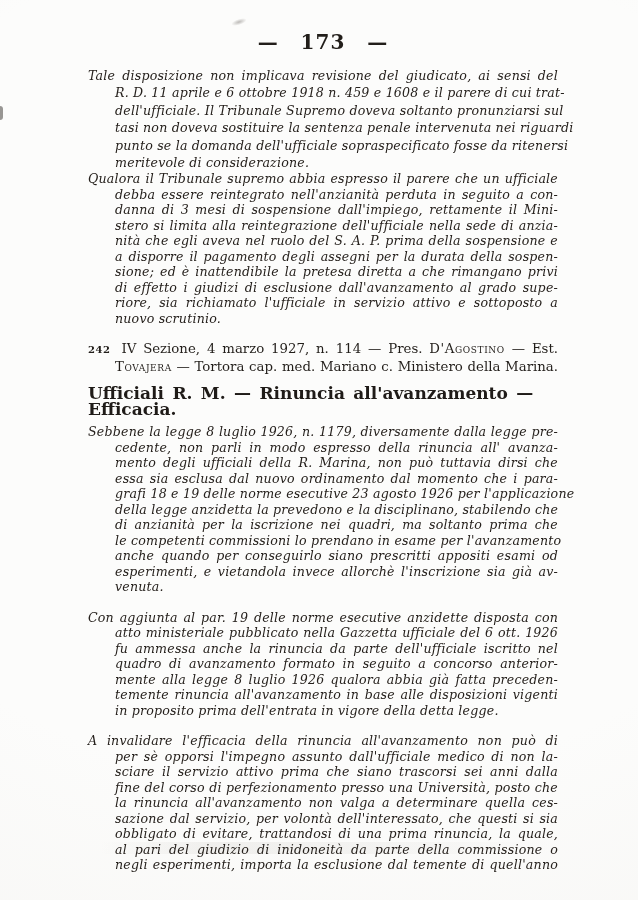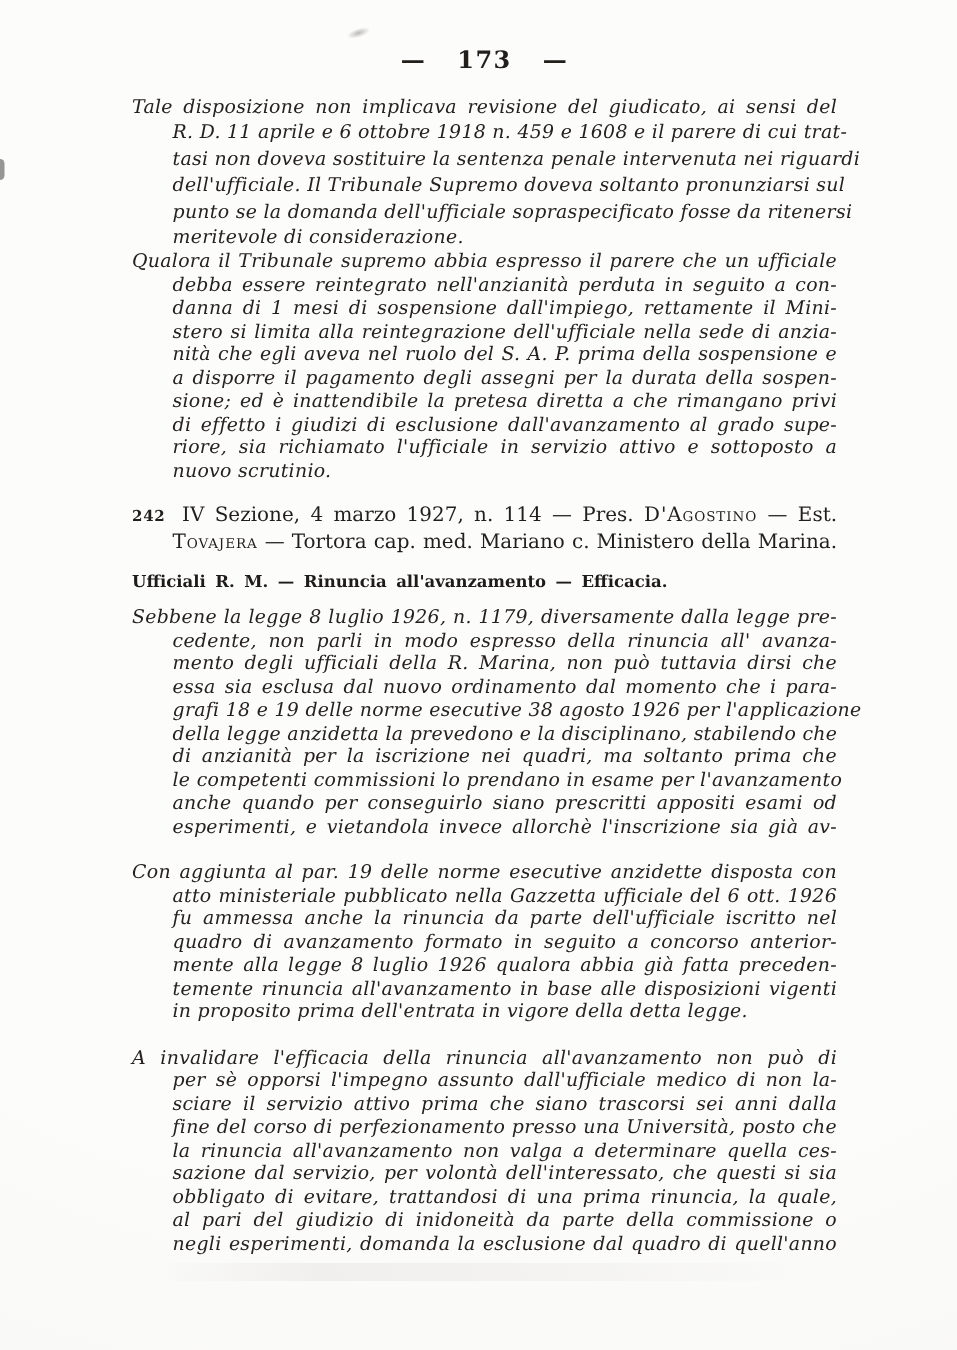--- a/index.html
+++ b/index.html
@@ -19,21 +19,21 @@
     color: #26211d;
   }
   .content {
     position: absolute;
     left: 88px;
     top: 30px;
     width: 470px;
   }
   .page-header {
     text-align: center;
-    font-size: 16px;
+    font-size: 20px;
     font-weight: bold;
     letter-spacing: 1px;
     word-spacing: 14px;
     color: #221e1a;
     margin-bottom: 13px;
   }
   
   .para {
     font-style: italic;
     font-size: 12.6px;
@@ -75,21 +75,21 @@
     margin-right: 11px;
   }
   .sc {
     font-variant: small-caps;
     letter-spacing: 0.6px;
   }
   .headnote {
     margin-top: 9px;
     margin-bottom: 7px;
     font-weight: bold;
-    font-size: 11px;
+    font-size: 17px;
     line-height: 16px;
     word-spacing: 2.5px;
     color: #1f1b18;
   }
   .holdings .para + .para {
     margin-top: 15px;
   }
   
   .smudge-top {
     position: absolute;
@@ -128,29 +128,29 @@
   <div class="bottom-haze"></div>
 
   <div class="content">
 
     <div class="page-header">— 173 —</div>
 
     <div class="syllabus">
       <div class="para para-first">
           <div class="tline">Tale disposizione non implicava revisione del giudicato, ai sensi del</div>
           <div class="tline">R. D. 11 aprile e 6 ottobre 1918 n. 459 e 1608 e il parere di cui trat-</div>
+          <div class="tline">dell'ufficiale. Il Tribunale Supremo doveva soltanto pronunziarsi sul</div>
           <div class="tline">tasi non doveva sostituire la sentenza penale intervenuta nei riguardi</div>
-          <div class="tline">dell'ufficiale. Il Tribunale Supremo doveva soltanto pronunziarsi sul</div>
           <div class="tline">punto se la domanda dell'ufficiale sopraspecificato fosse da ritenersi</div>
           <div class="tline tline-last">meritevole di considerazione.</div>
         </div>
       <div class="para">
           <div class="tline">Qualora il Tribunale supremo abbia espresso il parere che un ufficiale</div>
           <div class="tline">debba essere reintegrato nell'anzianità perduta in seguito a con-</div>
-          <div class="tline">danna di 1 mesi di sospensione dall'impiego, rettamente il Mini-</div>
+          <div class="tline">danna di 3 mesi di sospensione dall'impiego, rettamente il Mini-</div>
           <div class="tline">stero si limita alla reintegrazione dell'ufficiale nella sede di anzia-</div>
           <div class="tline">nità che egli aveva nel ruolo del S. A. P. prima della sospensione e</div>
           <div class="tline">a disporre il pagamento degli assegni per la durata della sospen-</div>
           <div class="tline">sione; ed è inattendibile la pretesa diretta a che rimangano privi</div>
           <div class="tline">di effetto i giudizi di esclusione dall'avanzamento al grado supe-</div>
           <div class="tline">riore, sia richiamato l'ufficiale in servizio attivo e sottoposto a</div>
           <div class="tline tline-last">nuovo scrutinio.</div>
         </div>
     </div>
 
@@ -163,43 +163,44 @@
       </div>
       <div class="headnote">Ufficiali R. M. — Rinuncia all'avanzamento — Efficacia.</div>
     </div>
 
     <div class="holdings">
       <div class="para">
           <div class="tline">Sebbene la legge 8 luglio 1926, n. 1179, diversamente dalla legge pre-</div>
           <div class="tline">cedente, non parli in modo espresso della rinuncia all' avanza-</div>
           <div class="tline">mento degli ufficiali della R. Marina, non può tuttavia dirsi che</div>
           <div class="tline">essa sia esclusa dal nuovo ordinamento dal momento che i para-</div>
-          <div class="tline">grafi 18 e 19 delle norme esecutive 38 agosto 1926 per l'applicazione</div>
+          <div class="tline">grafi 18 e 19 delle norme esecutive 23 agosto 1926 per l'applicazione</div>
           <div class="tline">della legge anzidetta la prevedono e la disciplinano, stabilendo che</div>
           <div class="tline">di anzianità per la iscrizione nei quadri, ma soltanto prima che</div>
           <div class="tline">le competenti commissioni lo prendano in esame per l'avanzamento</div>
           <div class="tline">anche quando per conseguirlo siano prescritti appositi esami od</div>
           <div class="tline">esperimenti, e vietandola invece allorchè l'inscrizione sia già av-</div>
+          <div class="tline tline-last">venuta.</div>
         </div>
       <div class="para">
           <div class="tline">Con aggiunta al par. 19 delle norme esecutive anzidette disposta con</div>
           <div class="tline">atto ministeriale pubblicato nella Gazzetta ufficiale del 6 ott. 1926</div>
           <div class="tline">fu ammessa anche la rinuncia da parte dell'ufficiale iscritto nel</div>
           <div class="tline">quadro di avanzamento formato in seguito a concorso anterior-</div>
           <div class="tline">mente alla legge 8 luglio 1926 qualora abbia già fatta preceden-</div>
           <div class="tline">temente rinuncia all'avanzamento in base alle disposizioni vigenti</div>
           <div class="tline tline-last">in proposito prima dell'entrata in vigore della detta legge.</div>
         </div>
       <div class="para">
           <div class="tline">A invalidare l'efficacia della rinuncia all'avanzamento non può di</div>
           <div class="tline">per sè opporsi l'impegno assunto dall'ufficiale medico di non la-</div>
           <div class="tline">sciare il servizio attivo prima che siano trascorsi sei anni dalla</div>
           <div class="tline">fine del corso di perfezionamento presso una Università, posto che</div>
           <div class="tline">la rinuncia all'avanzamento non valga a determinare quella ces-</div>
           <div class="tline">sazione dal servizio, per volontà dell'interessato, che questi si sia</div>
           <div class="tline">obbligato di evitare, trattandosi di una prima rinuncia, la quale,</div>
           <div class="tline">al pari del giudizio di inidoneità da parte della commissione o</div>
-          <div class="tline">negli esperimenti, domanda la esclusione dal quadro di quell'anno</div>
+          <div class="tline">negli esperimenti, importa la esclusione dal temente di quell'anno</div>
         </div>
     </div>
 
   </div>
 </div>
 
 </body></html>

